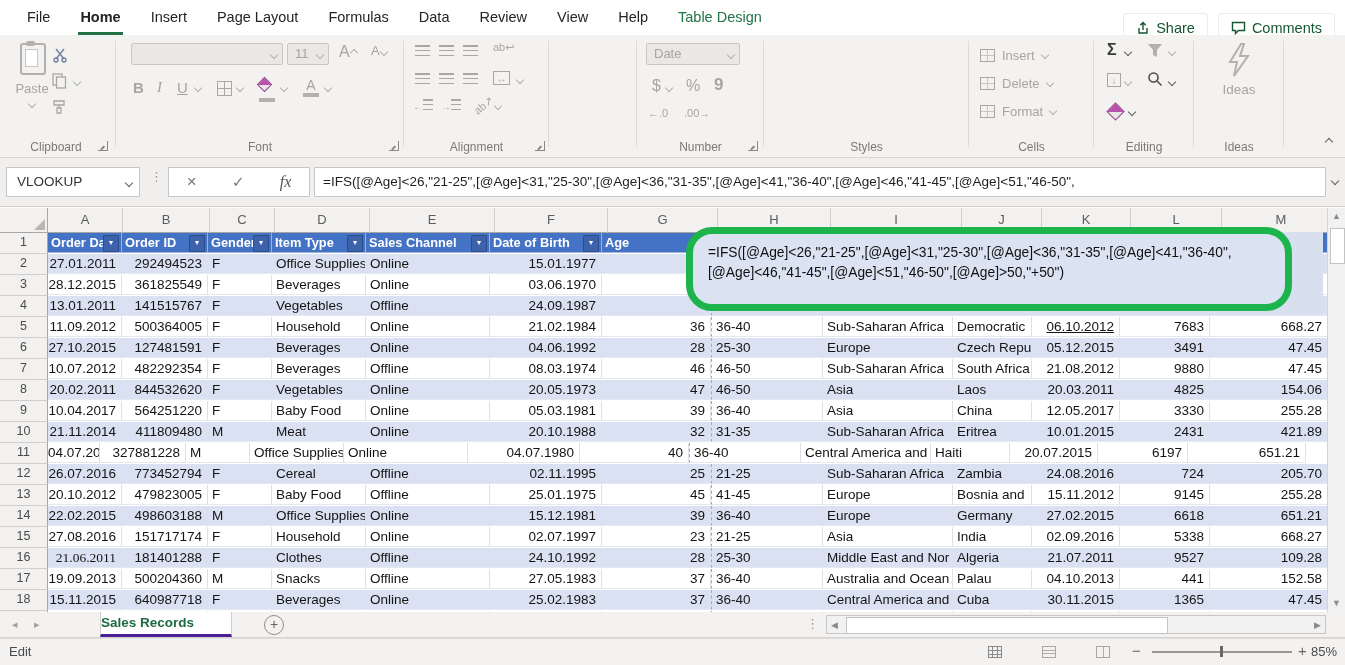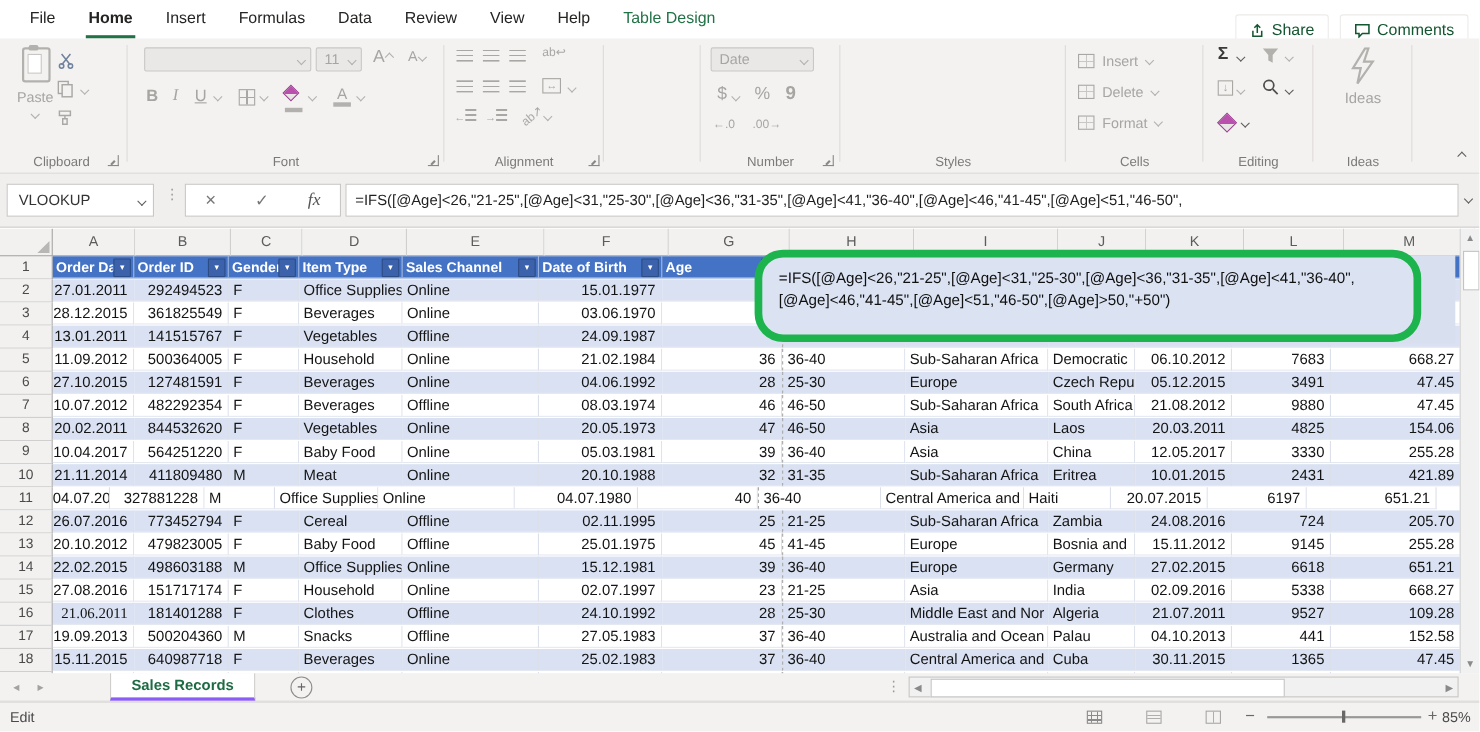--- a/index.html
+++ b/index.html
@@ -81,21 +81,21 @@
   #callout div{margin-left:15px;font-size:13.8px;line-height:19.5px;white-space:nowrap;color:#101010;}
   #callout div:first-child{margin-top:9px;}
   
   #vscroll{position:absolute;left:1327px;top:208px;width:18px;height:404px;background:#f1f1f1;border-left:1px solid #d4d4d4;box-sizing:border-box;}
   .sbtn{position:absolute;left:0;width:17px;height:17px;color:#8a8a8a;font-size:9px;text-align:center;line-height:17px;}
   #vthumb{position:absolute;left:2px;top:20px;width:13px;height:34px;background:#fff;border:1px solid #c3c3c3;}
   
   #sheetbar{position:absolute;left:0;top:612px;width:1345px;height:26px;background:#f3f2f1;border-bottom:1px solid #d6d4d2;box-sizing:border-box;}
   .tabarr{position:absolute;top:6px;color:#a4a2a0;font-size:11px;}
   #sheettab{position:absolute;left:100px;top:0;width:132px;height:25px;background:#fff;border:1px solid #d0cecd;border-top:none;box-sizing:border-box;
-            text-align:center;line-height:22px;font-size:13.5px;font-weight:bold;color:#1e6b43;border-bottom:3px solid #8b5cf6;}
+            text-align:left;line-height:22px;font-size:13.5px;font-weight:bold;color:#1e6b43;border-bottom:3px solid #4c1d95;}
   #addsheet{position:absolute;left:264px;top:3px;width:18px;height:18px;border:1px solid #8f8d8b;border-radius:50%;
             color:#666;font-size:14px;line-height:16px;text-align:center;}
   #hscroll{position:absolute;left:826px;top:3px;width:500px;height:19px;background:#f1f1f1;border:1px solid #c9c7c5;box-sizing:border-box;}
   #hthumb{position:absolute;left:19px;top:1px;width:320px;height:15px;background:#fff;border:1px solid #c3c3c3;}
   .harr{position:absolute;top:2px;color:#8a8a8a;font-size:9px;line-height:14px;}
   
   #statusbar{position:absolute;left:0;top:638px;width:1345px;height:27px;background:#f3f2f1;border-top:1px solid #e0deDC;box-sizing:border-box;}
   #mode{position:absolute;left:9px;top:5px;font-size:13px;color:#4a4a4a;}
   .vi{position:absolute;top:7px;width:14px;height:12px;border:1px solid #8a8a8a;box-sizing:border-box;}
   .vi.grid9{background:linear-gradient(to right,transparent 3px,#8a8a8a 3px 4px,transparent 4px 8px,#8a8a8a 8px 9px,transparent 9px),
@@ -109,20 +109,21 @@
   svg{display:block}
 </style>
 </head>
 <body>
 
 <div id="tabrow">
   <div id="tablist">
       <div class="rtab">File</div>
       <div class="rtab active">Home</div>
       <div class="rtab">Insert</div>
+      <div class="rtab">Page Layout</div>
       <div class="rtab">Formulas</div>
       <div class="rtab">Data</div>
       <div class="rtab">Review</div>
       <div class="rtab">View</div>
       <div class="rtab">Help</div>
       <div class="rtab ctx">Table Design</div>
     </div>
   <div id="topbtns">
     <div class="topbtn">
       <span>
@@ -398,21 +399,21 @@
       <div class="gc r" style="width: 74px;">11.09.2012</div>
       <div class="gc r" style="width: 86px;">500364005</div>
       <div class="gc l" style="width: 64px;">F</div>
       <div class="gc l" style="width: 94px;">Household</div>
       <div class="gc l" style="width: 124px;">Online</div>
       <div class="gc r" style="width: 112px;">21.02.1984</div>
       <div class="gc r" style="width: 109px;">36</div>
       <div class="gc l hdash" style="width: 112px;">36-40</div>
       <div class="gc l" style="width: 130px;">Sub-Saharan Africa</div>
       <div class="gc l" style="width: 79px;">Democratic</div>
-      <div class="gc r" style="width: 88px;">06.10.2012</div>
+      <div class="gc r" style="width: 88px; text-decoration: underline;">06.10.2012</div>
       <div class="gc r" style="width: 90px;">7683</div>
       <div class="gc r" style="width: 118px;">668.27</div>
     </div>
     <div class="grow">
       <div class="rownum" style="width: 47px; flex: 0 0 auto;">6</div>
       <div class="gc band r" style="width: 74px;">27.10.2015</div>
       <div class="gc band r" style="width: 86px;">127481591</div>
       <div class="gc band l" style="width: 64px;">F</div>
       <div class="gc band l" style="width: 94px;">Beverages</div>
       <div class="gc band l" style="width: 124px;">Online</div>

